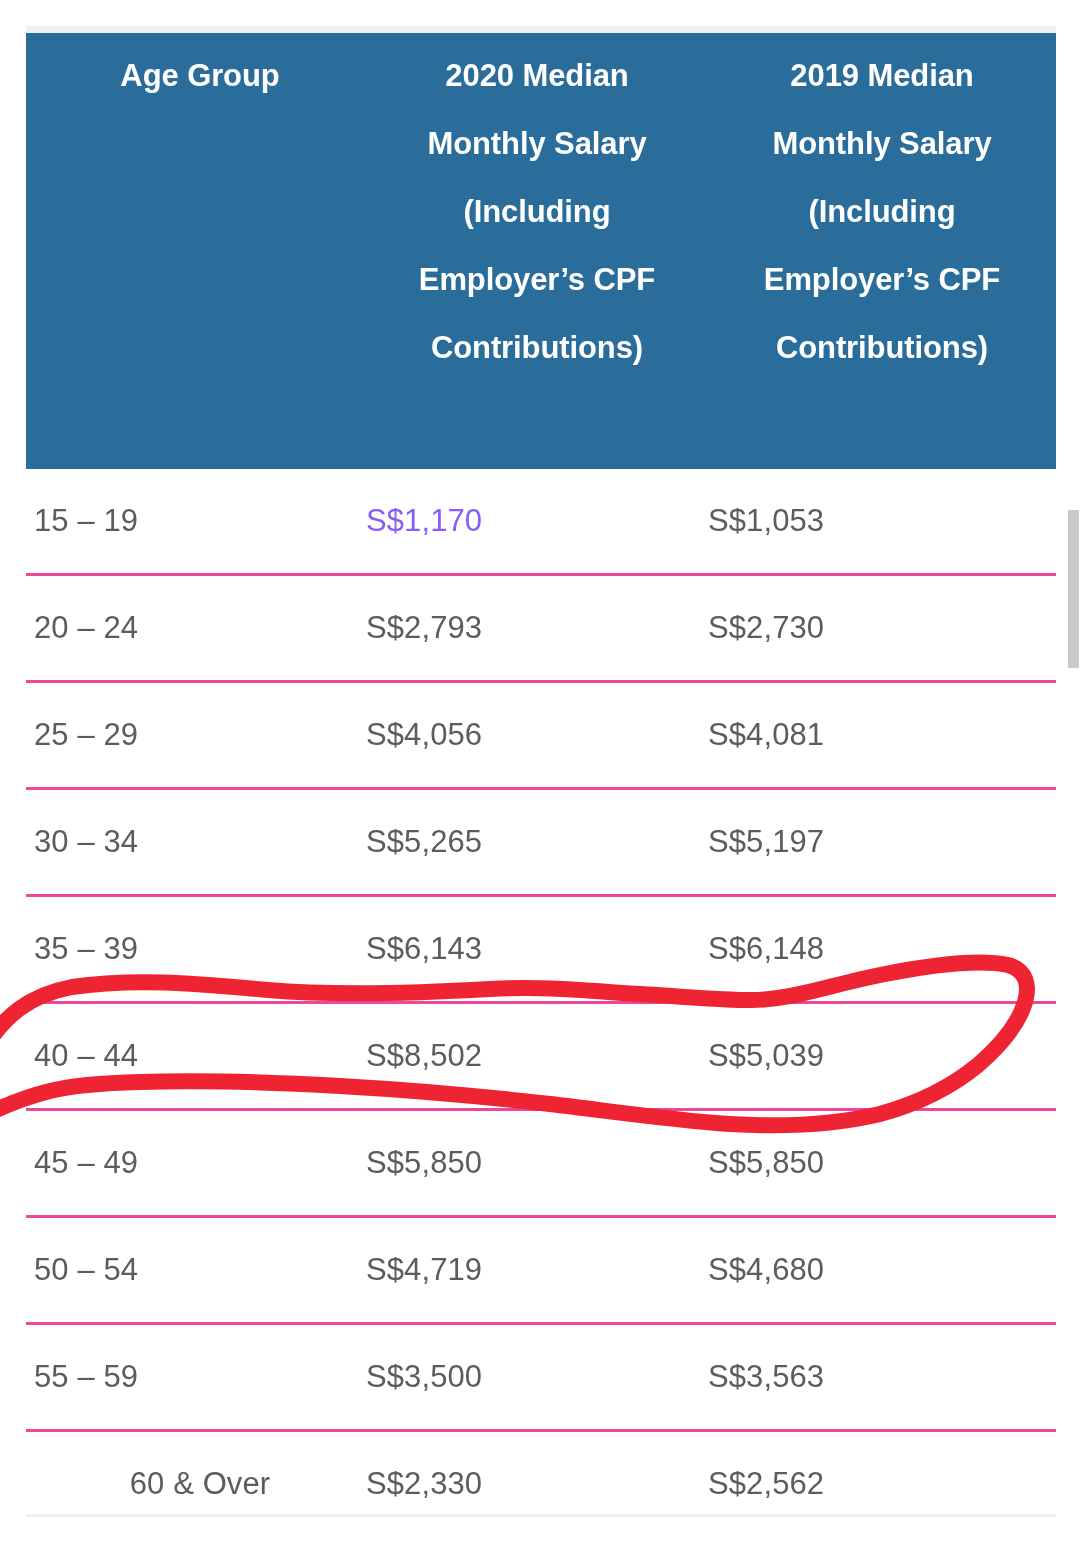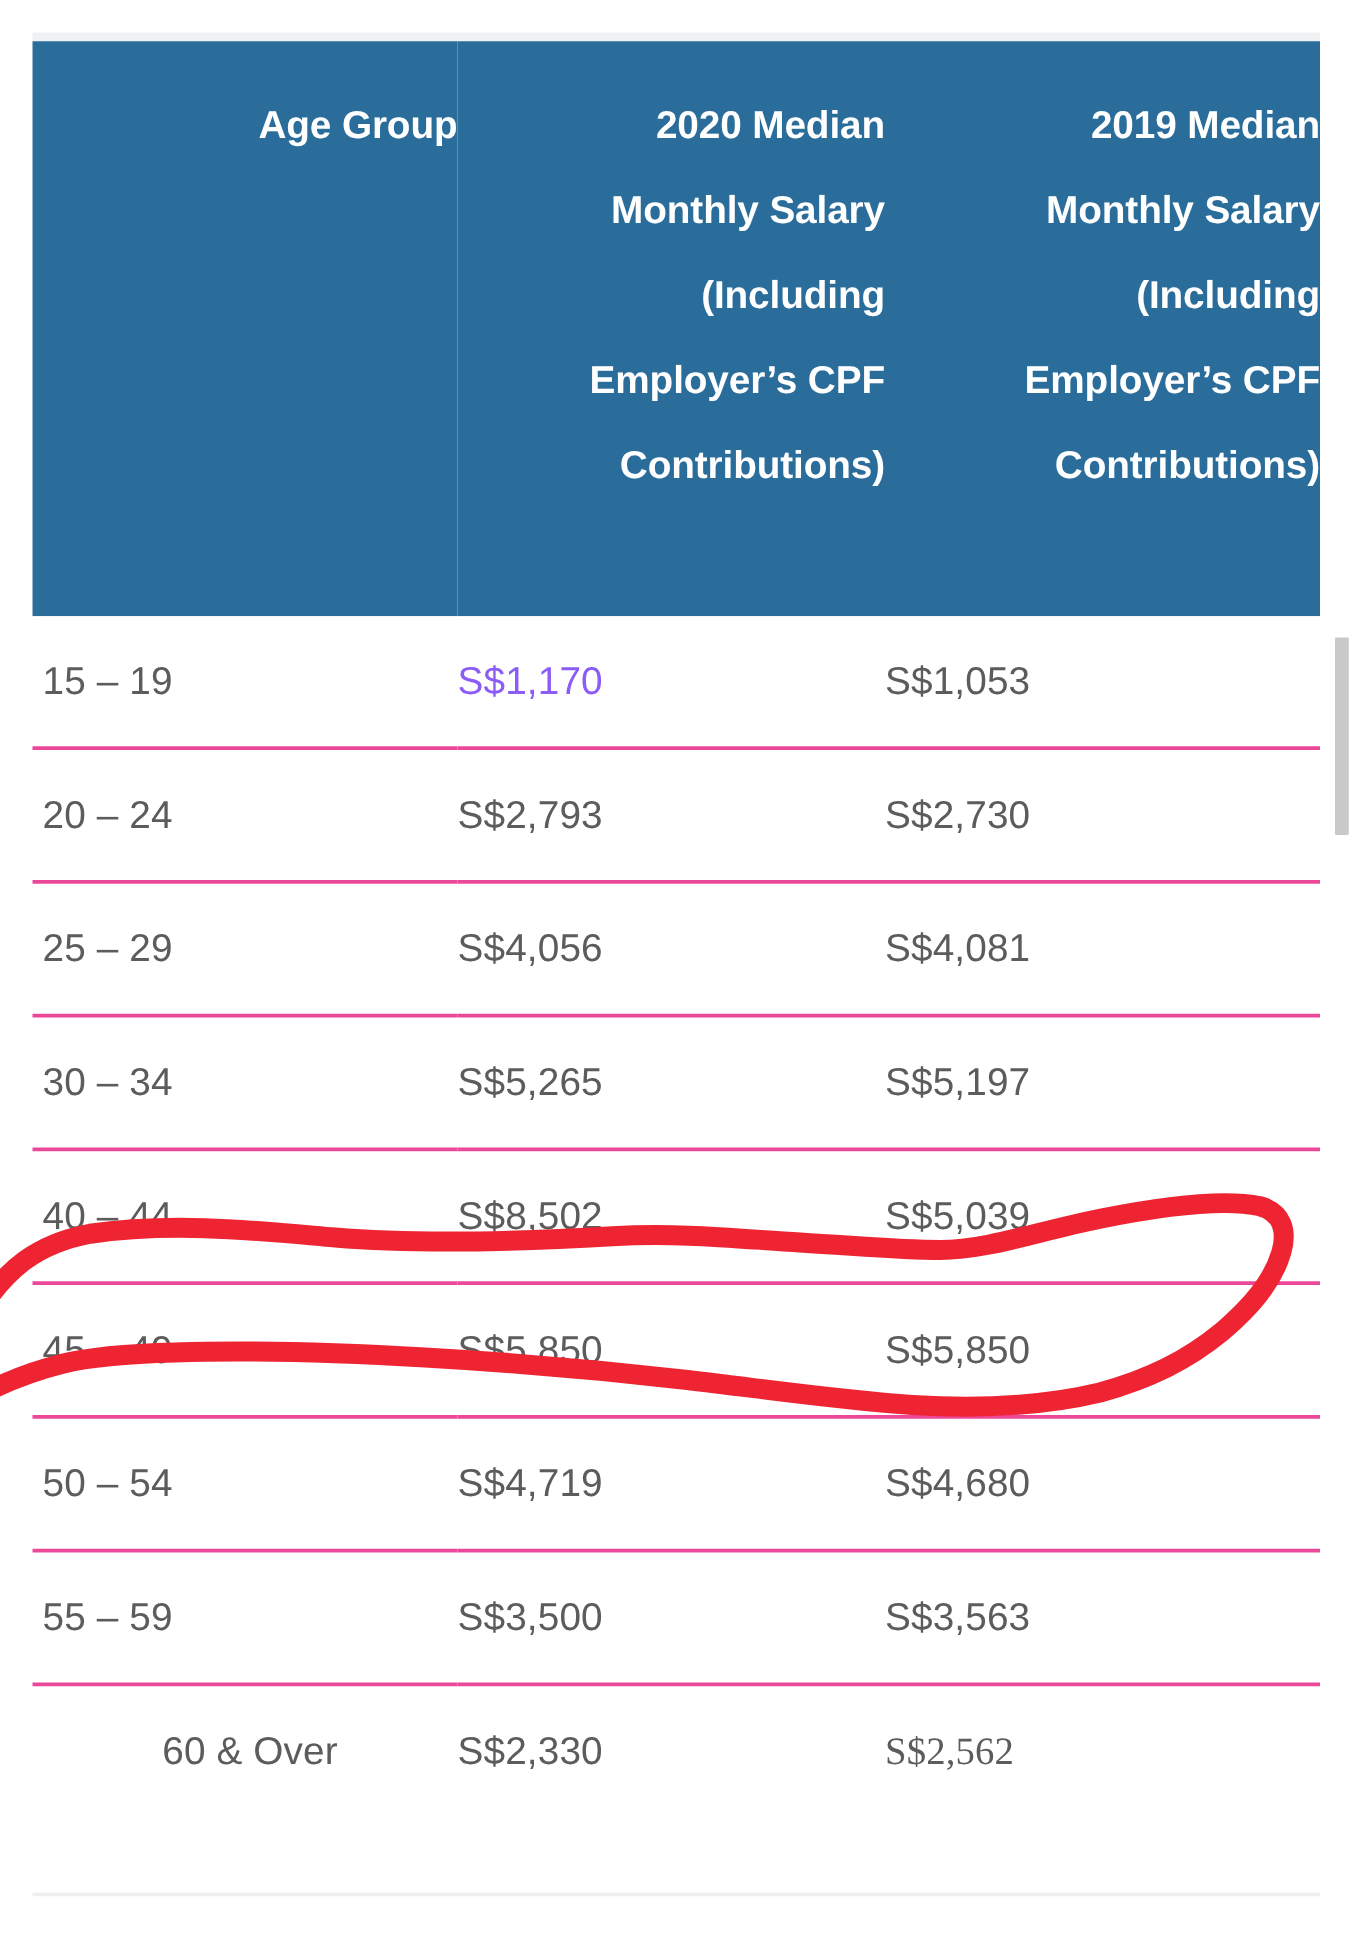--- a/index.html
+++ b/index.html
@@ -45,26 +45,26 @@
   }
 
   .salary-table col.c-age   { width: 340px; }
   .salary-table col.c-2020  { width: 342px; }
   .salary-table col.c-2019  { width: 348px; }
 
   
   .salary-table thead th {
     background: #2a6d9b;
     color: #ffffff;
-    text-align: right;
+    text-align: center;
     vertical-align: top;
     font-size: 31px;
     font-weight: 700;
     line-height: 68px;
-    padding: 33px 0 87px 0;
+    padding: 9px 0 87px 0;
     letter-spacing: -0.1px;
     border: none;
   }
   .salary-table thead th.age-col { padding-left: 8px; }
 
   .hdr-line { display: block; white-space: nowrap; }
 
   
   .salary-table tbody td {
     font-size: 31px;
@@ -171,20 +171,25 @@
         <td class="age-col" style="color: rgb(92, 92, 92);">25 – 29</td>
         <td style="color: rgb(92, 92, 92);">S$4,056</td>
         <td style="color: rgb(92, 92, 92);">S$4,081</td>
       </tr>
       <tr>
         <td class="age-col" style="color: rgb(92, 92, 92);">30 – 34</td>
         <td style="color: rgb(92, 92, 92);">S$5,265</td>
         <td style="color: rgb(92, 92, 92);">S$5,197</td>
       </tr>
       <tr>
+        <td class="age-col" style="color: rgb(92, 92, 92);">35 – 39</td>
+        <td style="color: rgb(92, 92, 92);">S$6,143</td>
+        <td style="color: rgb(92, 92, 92);">S$6,148</td>
+      </tr>
+      <tr>
         <td class="age-col" style="color: rgb(92, 92, 92);">40 – 44</td>
         <td style="color: rgb(92, 92, 92);">S$8,502</td>
         <td style="color: rgb(92, 92, 92);">S$5,039</td>
       </tr>
       <tr>
         <td class="age-col" style="color: rgb(92, 92, 92);">45 – 49</td>
         <td style="color: rgb(92, 92, 92);">S$5,850</td>
         <td style="color: rgb(92, 92, 92);">S$5,850</td>
       </tr>
       <tr>
@@ -193,21 +198,21 @@
         <td style="color: rgb(92, 92, 92);">S$4,680</td>
       </tr>
       <tr>
         <td class="age-col" style="color: rgb(92, 92, 92);">55 – 59</td>
         <td style="color: rgb(92, 92, 92);">S$3,500</td>
         <td style="color: rgb(92, 92, 92);">S$3,563</td>
       </tr>
       <tr>
         <td class="age-col" style="color: rgb(92, 92, 92); text-align: center;">60 &amp; Over</td>
         <td style="color: rgb(92, 92, 92);">S$2,330</td>
-        <td style="color: rgb(92, 92, 92); font-family: Liberation Serif, serif;">S$2,562</td>
+        <td style="color: rgb(92, 92, 92);">S$2,562</td>
       </tr>
     </tbody>
   </table>
 
   <div class="table-bottom-rule" style="background: rgb(239, 239, 239);"></div>
 
   <svg class="annotation-layer" viewBox="0 0 1080 1563" width="1080" height="1563" xmlns="http://www.w3.org/2000/svg">
     <path id="annotation-path" fill="none" stroke="#ee2433" stroke-width="16" stroke-linecap="round" stroke-linejoin="round" d="M -18 1052
              C 4 1015, 30 995, 72 987
              C 140 977, 210 985, 268 990

